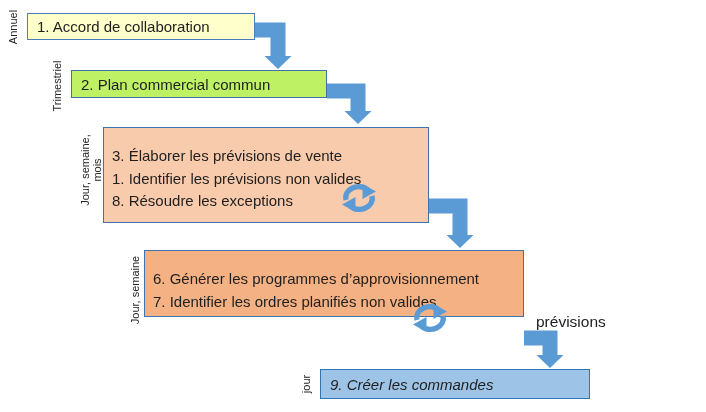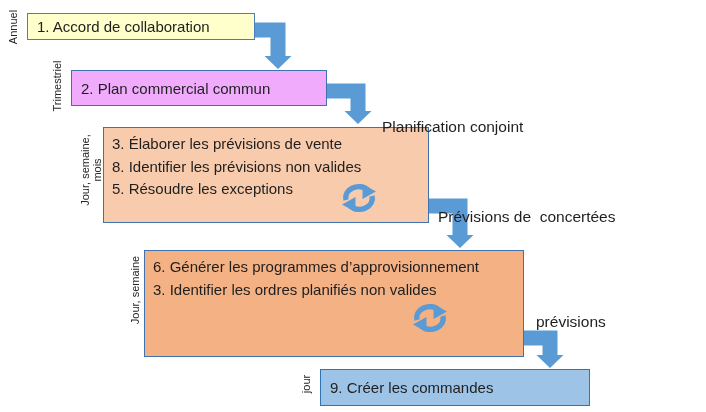--- a/index.html
+++ b/index.html
@@ -6,26 +6,26 @@
   .canvas{
     position:relative;width:706px;height:412px;background:#ffffff;overflow:hidden;
     font-family:"Liberation Sans", sans-serif;color:#1f1f1f;
   }
   .arrows-layer{position:absolute;left:0;top:0;width:706px;height:412px;pointer-events:none;}
   .stage-box{
     position:absolute;box-sizing:border-box;border:1.5px solid #3f72ae;
     font-size:15px;color:#1f1f1f;
   }
   .single{display:flex;align-items:center;padding-left:9px;}
-  .multi{padding:5px 8px;line-height:22.5px;}
+  .multi{padding:17px 8px;line-height:22.5px;}
   .box1{left:27px;top:13px;width:228px;height:27px;background:#FFFFCC;border-color:#4A7EBB;}
-  .box2{left:71px;top:70px;width:256px;height:36px;background:#f0abfc;}
+  .box2{left:71px;top:70px;width:256px;height:28px;background:#bef264;}
   .box3{left:103px;top:127px;width:326px;height:96px;background:#F8CBAD;}
-  .box4{left:144px;top:250px;width:380px;height:107px;background:#F4B183;}
-  .box9{left:320px;top:369px;width:270px;height:37px;background:#9DC3E6;border-color:#2E75B6;}
+  .box4{left:144px;top:250px;width:380px;height:67px;background:#F4B183;}
+  .box9{left:320px;top:369px;width:270px;height:30px;background:#9DC3E6;border-color:#2E75B6;font-style:italic;}
   .freq{
     position:absolute;transform:translate(-50%,-50%) rotate(-90deg);
     font-size:11px;line-height:12px;text-align:center;white-space:nowrap;color:#262626;
   }
   .freq1{left:13px;top:27px;}
   .freq2{left:57px;top:86px;}
   .freq3{left:91px;top:170px;}
   .freq4{left:135px;top:290px;}
   .freq5{left:306px;top:384px;}
   .ann{position:absolute;font-size:15.5px;line-height:21px;color:#1f1f1f;white-space:pre;}
@@ -68,48 +68,42 @@
   <div class="stage-box single box1">
     <span>1. Accord de collaboration</span>
   </div>
 
   <div class="stage-box single box2">
     <span>2. Plan commercial commun</span>
   </div>
 
   <div class="stage-box multi box3">
     <div>3. Élaborer les prévisions de vente</div>
-    <div>8. Identifier les prévisions non valides</div>
-    <div>5. Résoudre les exceptions</div>
+    <div>1. Identifier les prévisions non valides</div>
+    <div>8. Résoudre les exceptions</div>
   </div>
   <svg class="cycle cycle3" viewBox="0 0 40 30">
     <path d="M7 17 A13 11 0 0 1 29 7" fill="none" stroke="#5B9BD5" stroke-width="5.5"></path>
     <polygon points="23.5,1 37,8.5 23.5,16" fill="#5B9BD5"></polygon>
     <path d="M33 13 A13 11 0 0 1 11 23" fill="none" stroke="#5B9BD5" stroke-width="5.5"></path>
     <polygon points="16.5,29 3,21.5 16.5,14" fill="#5B9BD5"></polygon>
   </svg>
 
   <div class="stage-box multi box4">
     <div>6. Générer les programmes d’approvisionnement</div>
-    <div>3. Identifier les ordres planifiés non valides</div>
+    <div>7. Identifier les ordres planifiés non valides</div>
   </div>
   <svg class="cycle cycle4" viewBox="0 0 40 30">
     <path d="M7 17 A13 11 0 0 1 29 7" fill="none" stroke="#5B9BD5" stroke-width="5.5"></path>
     <polygon points="23.5,1 37,8.5 23.5,16" fill="#5B9BD5"></polygon>
     <path d="M33 13 A13 11 0 0 1 11 23" fill="none" stroke="#5B9BD5" stroke-width="5.5"></path>
     <polygon points="16.5,29 3,21.5 16.5,14" fill="#5B9BD5"></polygon>
   </svg>
 
   <div class="stage-box single box9">
     <span>9. Créer les commandes</span>
   </div>
 
-  <div class="ann ann1">
-    <div>Planification conjoint</div>
-  </div>
-  <div class="ann ann2">
-    <div>Prévisions de  concertées</div>
-  </div>
   <div class="ann ann3">
     <div>prévisions</div>
   </div>
 
 </div>
 
 </body></html>

